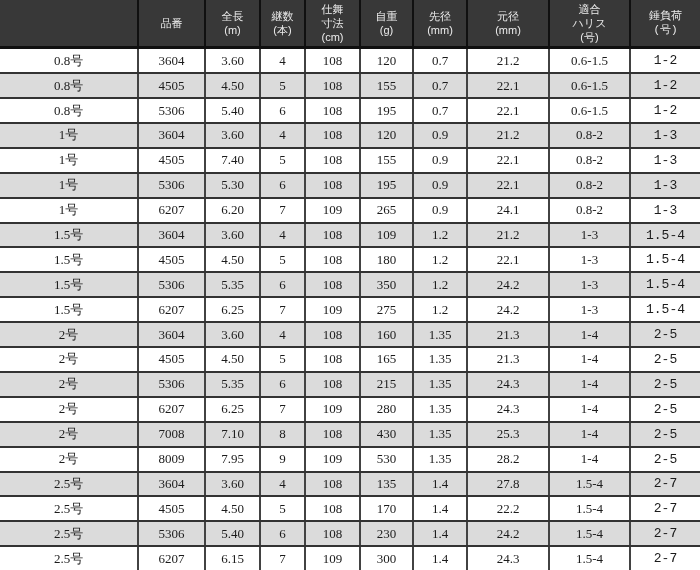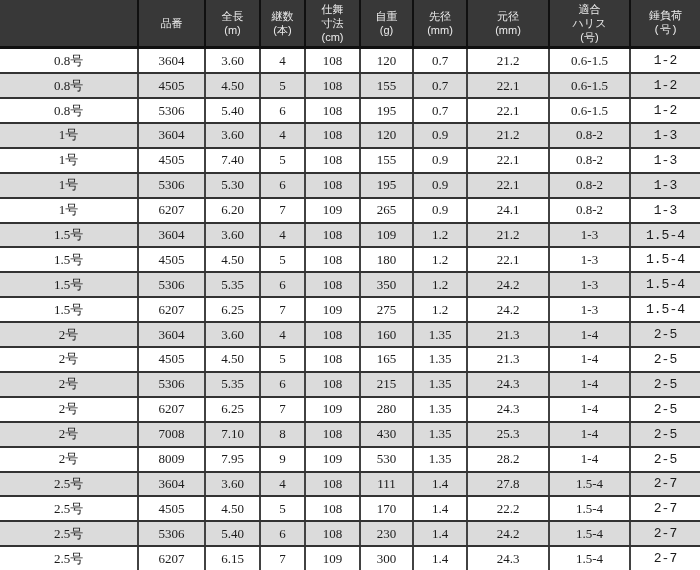--- a/index.html
+++ b/index.html
@@ -296,21 +296,21 @@
         <td>28.2</td>
         <td>1-4</td>
         <td>2-5</td>
       </tr>
       <tr class="even">
         <td>2.5号</td>
         <td>3604</td>
         <td>3.60</td>
         <td>4</td>
         <td>108</td>
-        <td>111</td>
+        <td>135</td>
         <td>1.4</td>
         <td>27.8</td>
         <td>1.5-4</td>
         <td>2-7</td>
       </tr>
       <tr class="odd">
         <td>2.5号</td>
         <td>4505</td>
         <td>4.50</td>
         <td>5</td>

